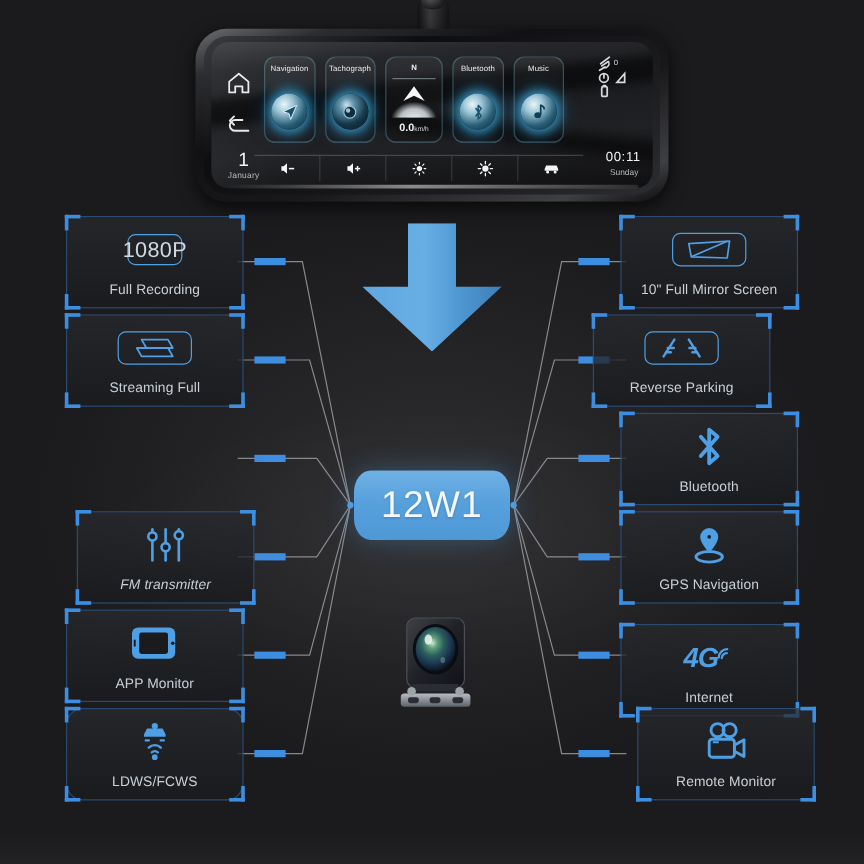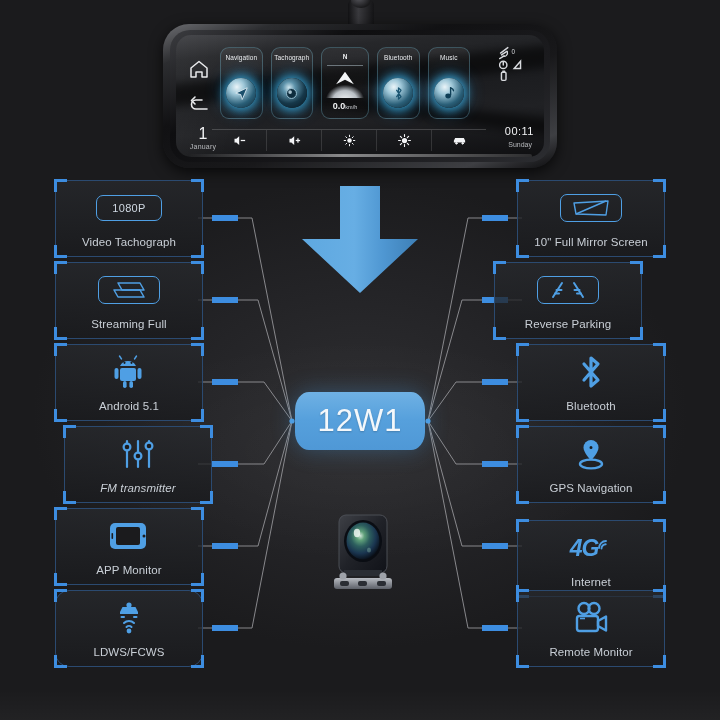--- a/index.html
+++ b/index.html
@@ -179,23 +179,23 @@
   .card-ico {
     position:absolute; left:0; right:0; top:8px; height:38px;
     display:flex; align-items:center; justify-content:center; color:#4f9fe4;
   }
   .card-ico svg { display:block; }
   .card-lbl {
     position:absolute; left:2px; right:2px; bottom:8px; text-align:center;
     color:#c9cfd6; font-size:11.5px; letter-spacing:.1px;
   }
   .pill-box {
-    width:66px; height:26px; border:1.6px solid #4f9fe4; border-radius:7px;
+    width:46px; height:26px; border:1.6px solid #4f9fe4; border-radius:7px;
     display:flex; align-items:center; justify-content:center;
-    color:#cfd8e2; font-size:11px; letter-spacing:.3px;
+    color:#cfd8e2; font-size:18px; letter-spacing:.3px;
   }
   .icon-frame {
     width:62px; height:28px; border:1.6px solid #4f9fe4; border-radius:7px;
     display:flex; align-items:center; justify-content:center;
   }
   .t4g { color:#4f9fe4; font-size:23px; font-style:italic; font-weight:bold; letter-spacing:-1px; }
 </style>
 </head>
 <body>
 
@@ -425,60 +425,39 @@
   </svg>
 
   <div class="card" style="left:55px; top:180px;">
     <i class="br tl"></i>
       <i class="br tr"></i>
     <i class="br bl"></i>
       <i class="br br2"></i>
     <div class="card-ico">
       <div class="pill-box">1080P</div>
     </div>
-    <div class="card-lbl">Video Tachograph</div>
+    <div class="card-lbl">Full Recording</div>
   </div>
 
   <div class="card" style="left:55px; top:262px;">
     <i class="br tl"></i>
       <i class="br tr"></i>
     <i class="br bl"></i>
       <i class="br br2"></i>
     <div class="card-ico">
       <div class="icon-frame">
         <svg width="38" height="20" viewBox="0 0 38 20" fill="none" stroke="#4f9fe4" stroke-width="1.5" stroke-linejoin="round">
           <path d="M8 3 L30 3 L34 10 L12 10 Z"></path>
           <path d="M4 10 L30 10 L34 17 L8 17 Z"></path>
         </svg>
       </div>
     </div>
     <div class="card-lbl">Streaming Full</div>
   </div>
 
-  <div class="card" style="left:55px; top:344px;">
-    <i class="br tl"></i>
-      <i class="br tr"></i>
-    <i class="br bl"></i>
-      <i class="br br2"></i>
-    <div class="card-ico">
-      <svg width="32" height="34" viewBox="0 0 32 34" fill="#4f9fe4">
-        <path d="M8.5 4 L6.5 1" stroke="#4f9fe4" stroke-width="1.4" stroke-linecap="round"></path>
-        <path d="M21.5 4 L23.5 1" stroke="#4f9fe4" stroke-width="1.4" stroke-linecap="round"></path>
-        <path d="M7 11 a9 9 0 0 1 16 0 Z"></path>
-        <circle cx="11.5" cy="7.8" r="1.1" fill="#1b1b1d"></circle>
-        <circle cx="18.5" cy="7.8" r="1.1" fill="#1b1b1d"></circle>
-        <rect x="7" y="13" width="16" height="13" rx="2"></rect>
-        <rect x="1.5" y="13" width="4" height="11" rx="2"></rect>
-        <rect x="24.5" y="13" width="4" height="11" rx="2"></rect>
-        <rect x="10" y="26" width="3.6" height="7" rx="1.8"></rect>
-        <rect x="16.4" y="26" width="3.6" height="7" rx="1.8"></rect>
-      </svg>
-    </div>
-    <div class="card-lbl">Android 5.1</div>
-  </div>
 
   <div class="card" style="left:64px; top:426px;font-style:italic;">
     <i class="br tl"></i>
       <i class="br tr"></i>
     <i class="br bl"></i>
       <i class="br br2"></i>
     <div class="card-ico">
       <svg width="34" height="32" viewBox="0 0 34 32" fill="none" stroke="#4f9fe4" stroke-width="2.2" stroke-linecap="round">
         <path d="M6 3 v26"></path>
           <path d="M17 3 v26"></path>
@@ -598,21 +577,21 @@
     <div class="card-ico">
       <span class="t4g">4G</span>
       <svg width="16" height="16" viewBox="0 0 16 16" fill="none" stroke="#4f9fe4" stroke-width="1.9" stroke-linecap="round" style="margin-left:-2px;margin-top:-9px;">
         <path d="M3 12 a7 7 0 0 1 7 -7"></path>
           <path d="M5.5 12.5 a4.2 4.2 0 0 1 4.2 -4.2"></path>
       </svg>
     </div>
     <div class="card-lbl">Internet</div>
   </div>
 
-  <div class="card" style="left:517px; top:590px;">
+  <div class="card" style="left:531px; top:590px;">
     <i class="br tl"></i>
       <i class="br tr"></i>
     <i class="br bl"></i>
       <i class="br br2"></i>
     <div class="card-ico">
       <svg width="38" height="34" viewBox="0 0 38 34" fill="none" stroke="#4f9fe4" stroke-width="2.4" stroke-linejoin="round">
         <circle cx="12" cy="7.5" r="5.5"></circle>
           <circle cx="22" cy="7.5" r="5.5"></circle>
         <rect x="5" y="15" width="21" height="15" rx="2.5"></rect>
         <path d="M26 20 L34 15.5 V29.5 L26 25 Z"></path>

